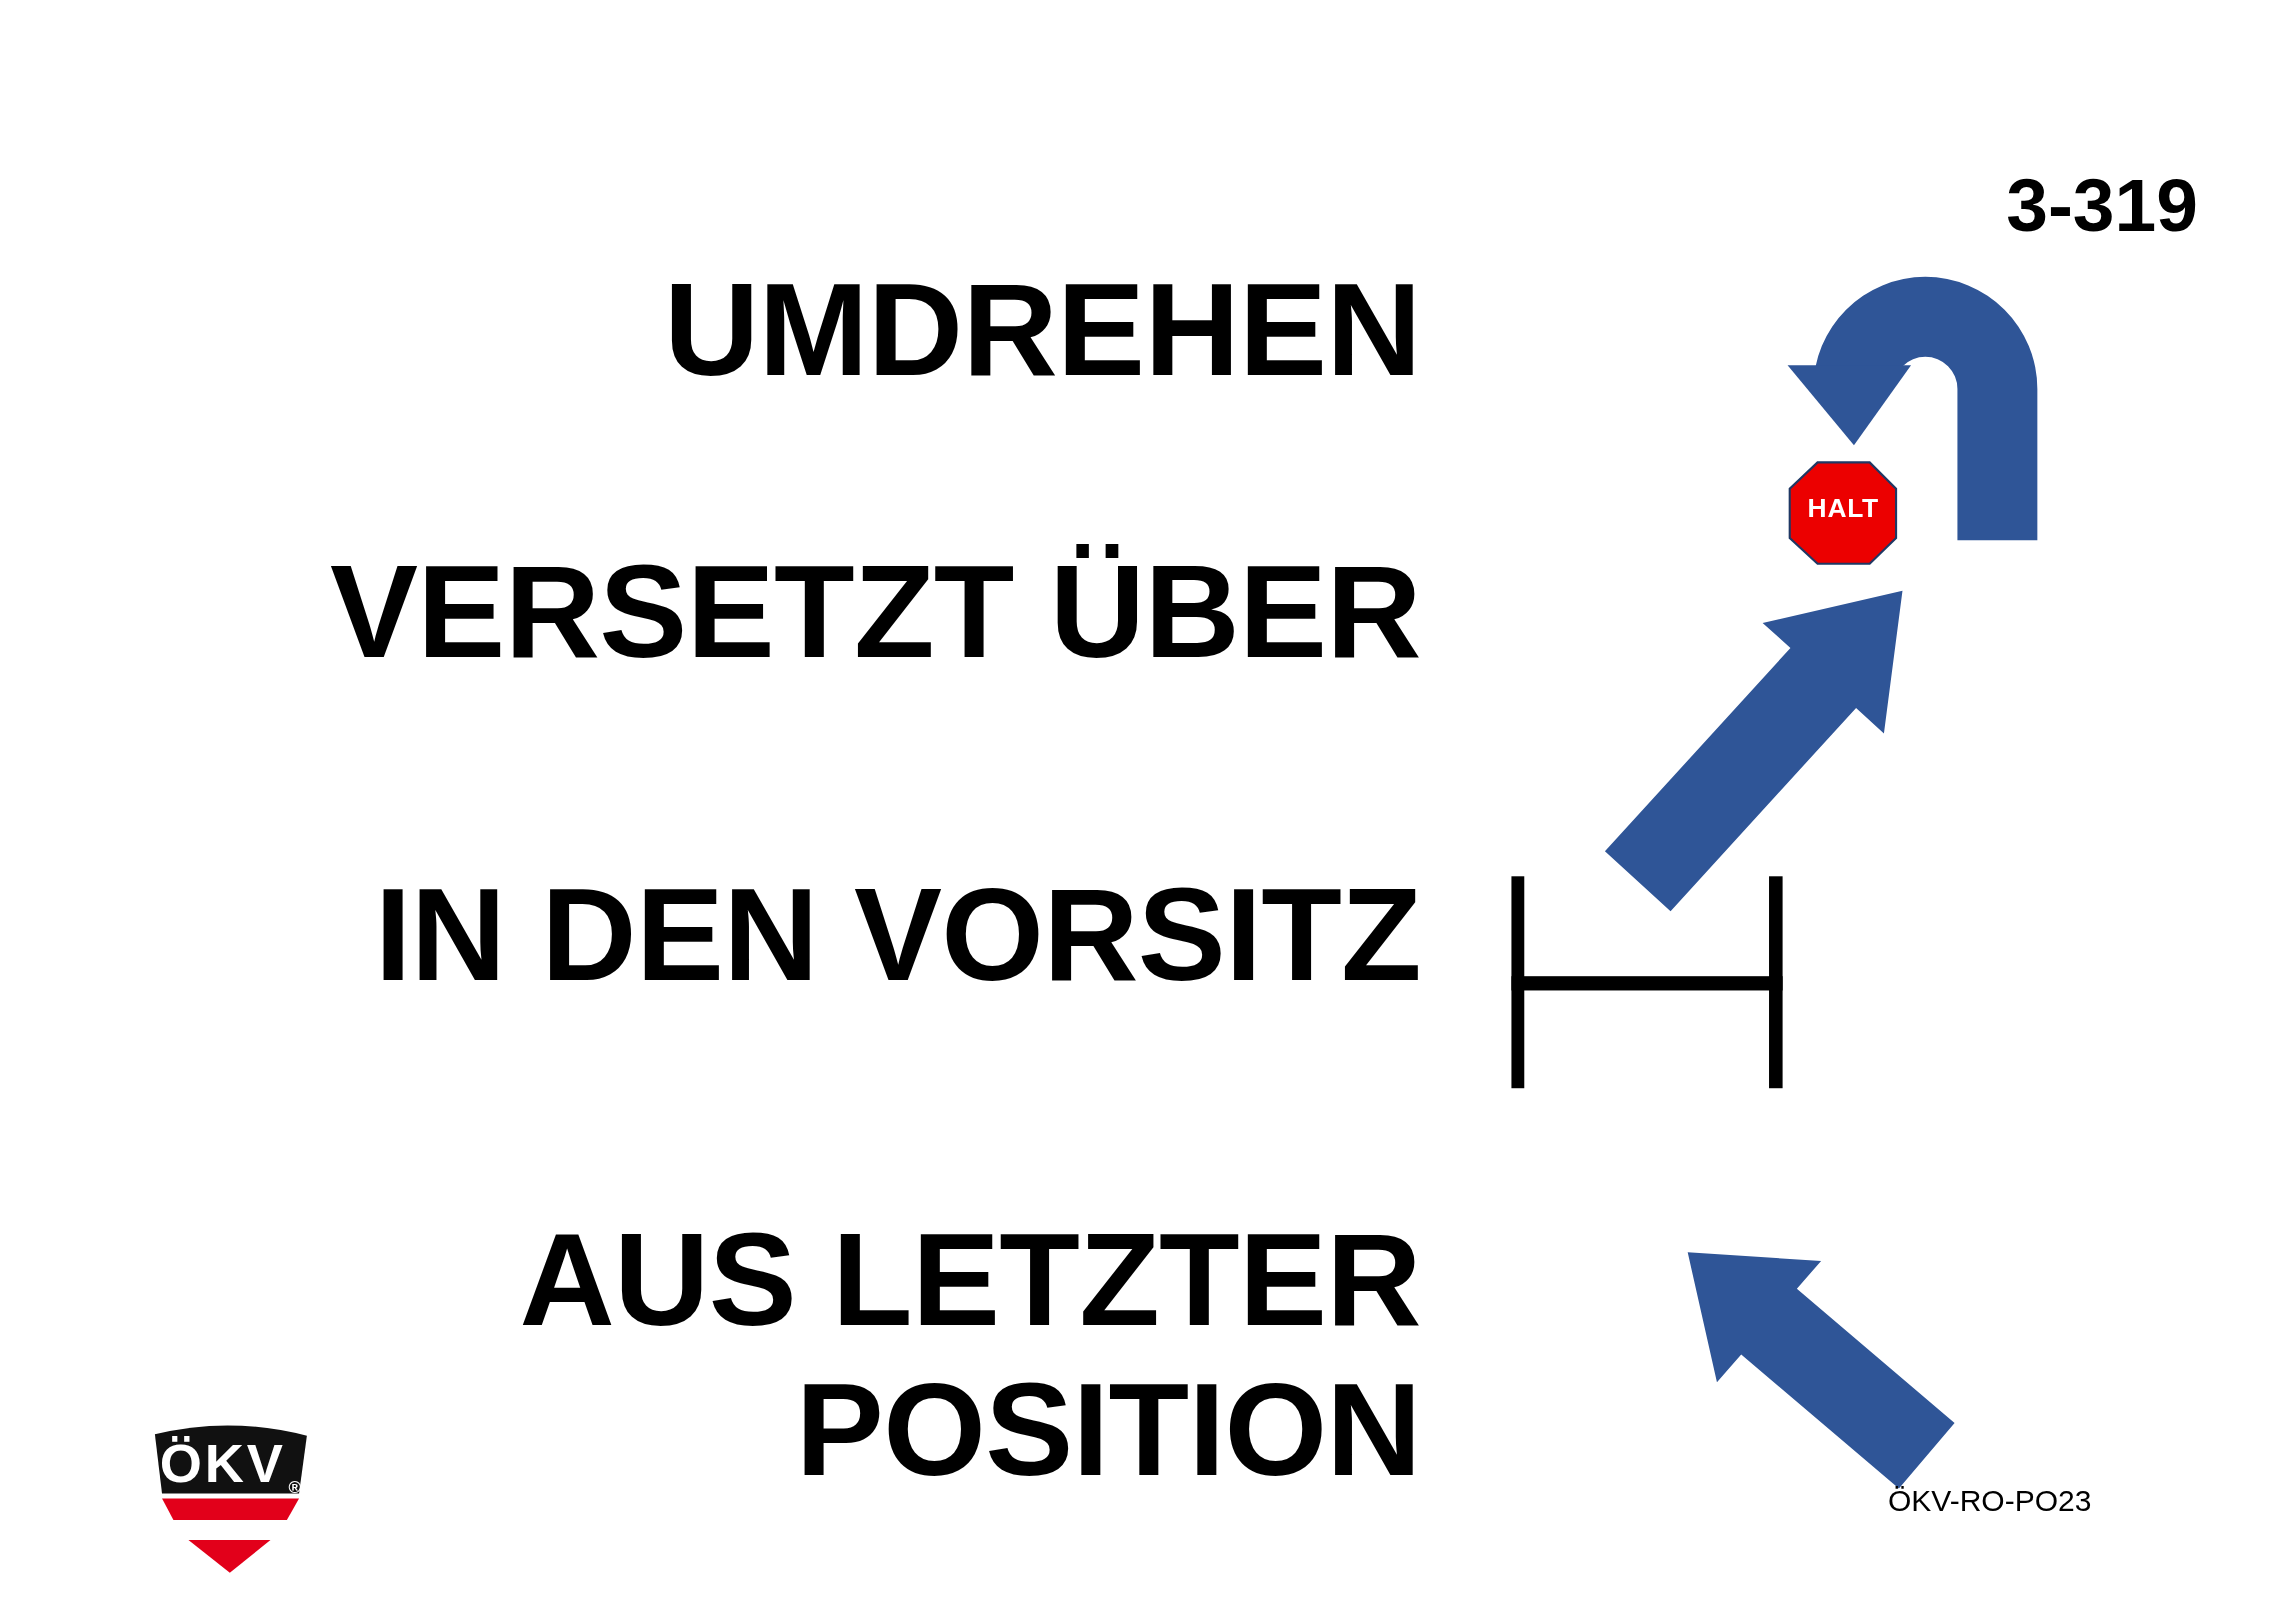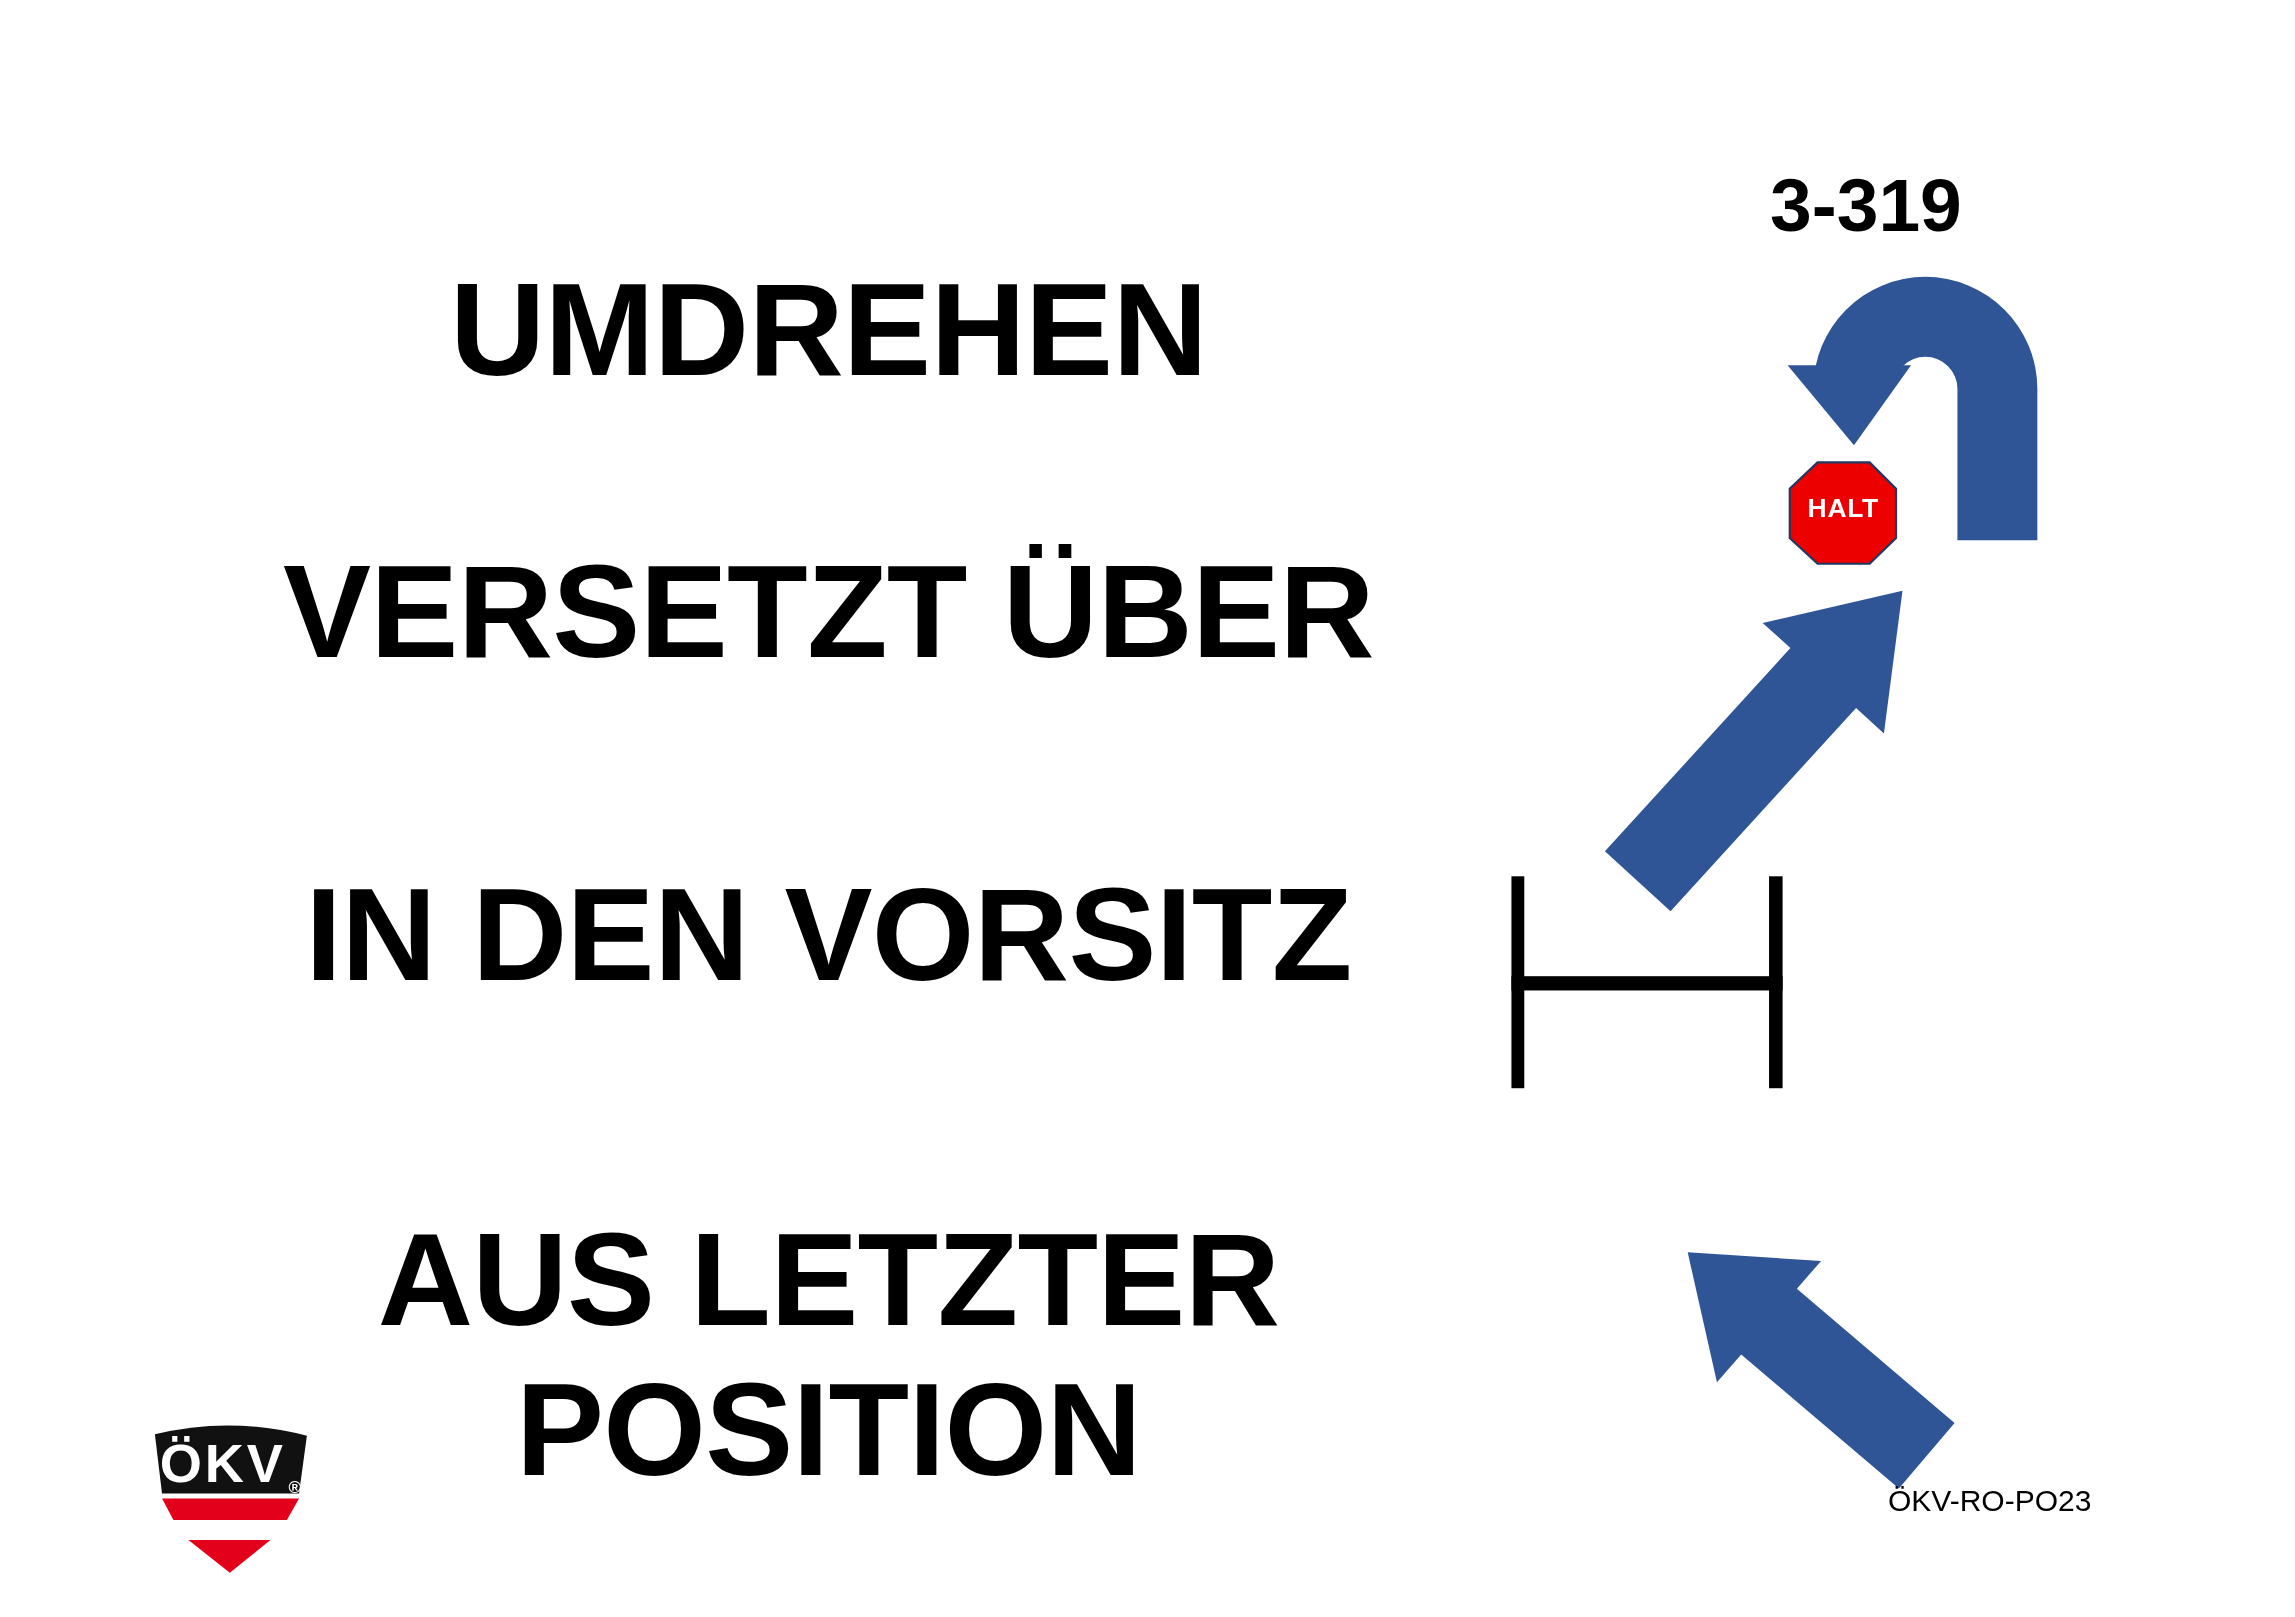--- a/index.html
+++ b/index.html
@@ -1,32 +1,32 @@
 <!DOCTYPE html>
 <html style="font-size:11.4px"><head>
 <meta charset="utf-8">
 <style>
   html,body{margin:0;padding:0;background:#ffffff;}
   body{width:2295px;height:1617px;position:relative;overflow:hidden;
        font-family:"Liberation Sans",sans-serif;}
   .page{position:absolute;left:0;top:0;width:2295px;height:1617px;background:#ffffff;}
 
   
-  .iline{position:absolute;left:236px;width:1185px;text-align:center;
+  .iline{position:absolute;left:236px;width:1185px;text-align:right;
          font-weight:bold;font-size:132px;line-height:1;color:#000000;
          letter-spacing:-0.7px;white-space:nowrap;}
   .l1{top:264px;}
   .l2{top:546px;}
   .l3{top:702px;}
   .l4{top:869px;}
   .l5{top:1214px;}
   .l6{top:1364px;}
 
   
-  .code{position:absolute;left:1770px;top:168px;width:428px;text-align:left;
+  .code{position:absolute;left:1770px;top:168px;width:428px;text-align:right;
         font-weight:bold;font-size:75px;line-height:1;color:#000000;}
 
   
   .doccode{position:absolute;left:1888px;top:1486px;font-size:30px;
            font-weight:400;color:#000000;line-height:1;white-space:nowrap;}
 
   svg.diagram{position:absolute;left:0;top:0;width:2295px;height:1617px;}
 </style>
 </head>
 <body>

